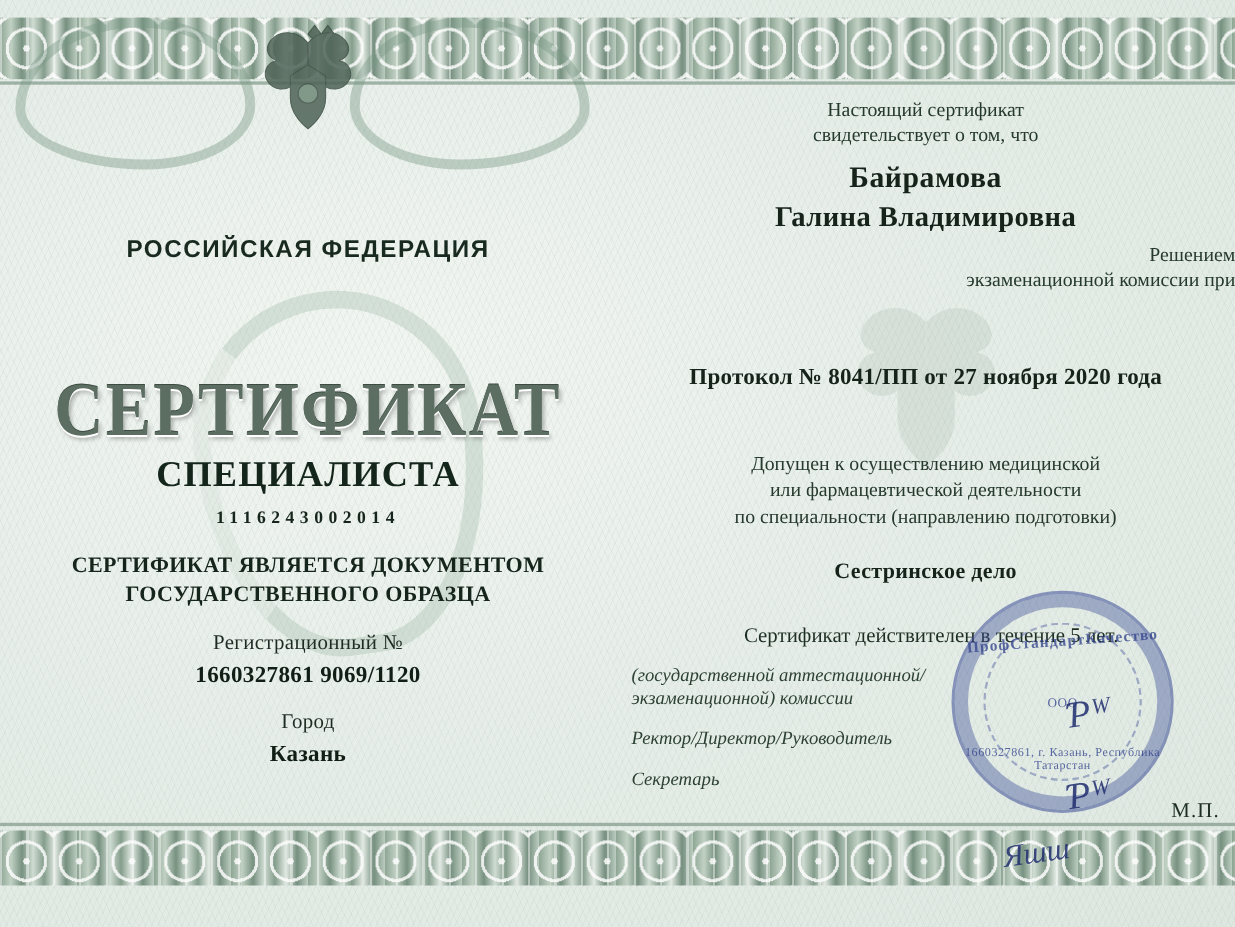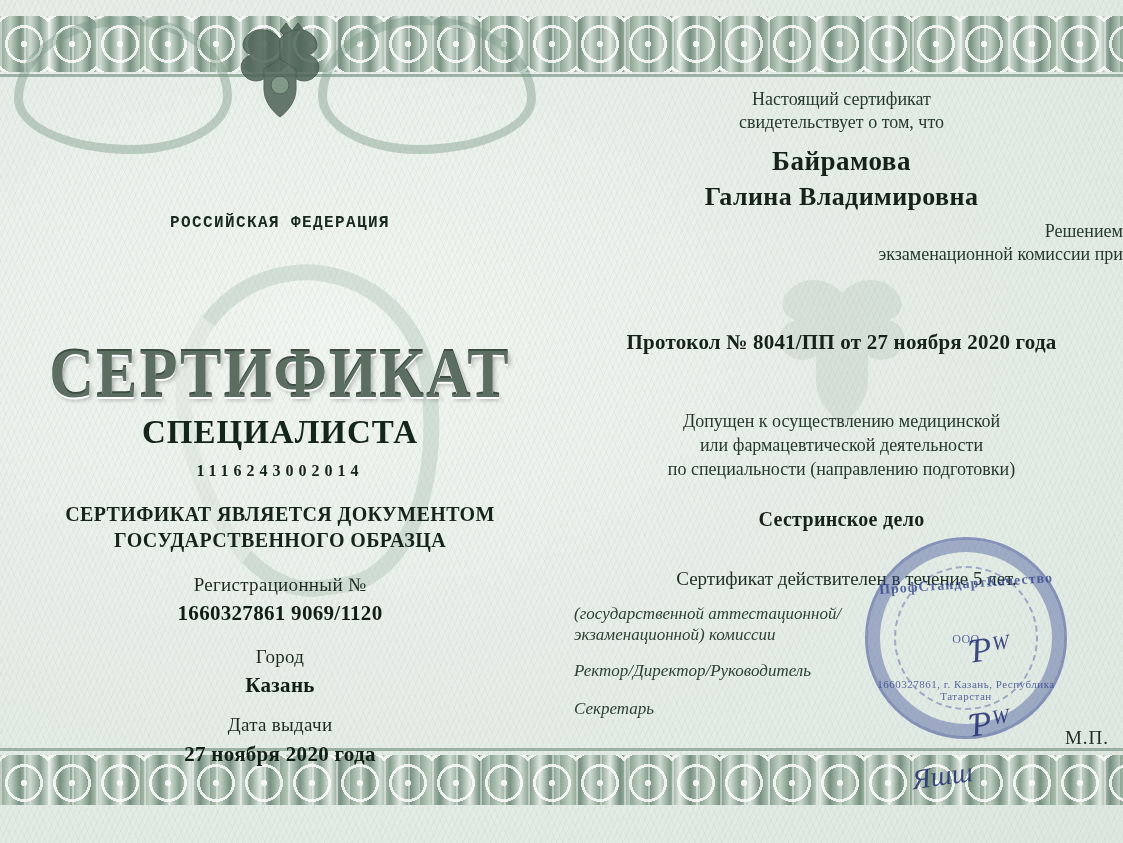--- a/index.html
+++ b/index.html
@@ -100,25 +100,25 @@
     border-radius: 52% 48% 46% 54% / 60% 58% 42% 40%;
     opacity: 0.75;
   }
   .knot-left { left: 14px; }
   .knot-right { left: 318px; transform: scaleX(-1); }
 
   .rf-title {
     position: absolute;
     top: 140px;
     left: 0; right: 0;
-    font-size: 16px;
+    font-size: 22px;
     font-weight: bold;
     letter-spacing: 1.4px;
     color: #182a20;
-    font-family: Liberation Mono, monospace;
+    font-family: Liberation Sans, sans-serif;
   }
 
   .watermark-snake {
     position: absolute;
     left: 180px;
     top: 190px;
     width: 230px;
     height: 300px;
     border: 16px solid rgba(160,185,168,0.35);
     border-radius: 50% 50% 45% 45% / 40% 40% 60% 60%;
@@ -430,24 +430,20 @@
     <div class="reg-block">
       <div class="field-label">Регистрационный №</div>
       <div class="field-value">1660327861 9069/1120</div>
     </div>
 
     <div class="city-block">
       <div class="field-label">Город</div>
       <div class="field-value">Казань</div>
     </div>
 
-    <div class="date-block">
-      <div class="field-label">Дата выдачи</div>
-      <div class="field-value">27 ноября 2020 года</div>
-    </div>
   </div>
 
   <div class="right-panel">
 
     <div class="attest-line">
       <div>Настоящий сертификат</div>
       <div>свидетельствует о том, что</div>
     </div>
 
     <div class="holder-surname">Байрамова</div>

